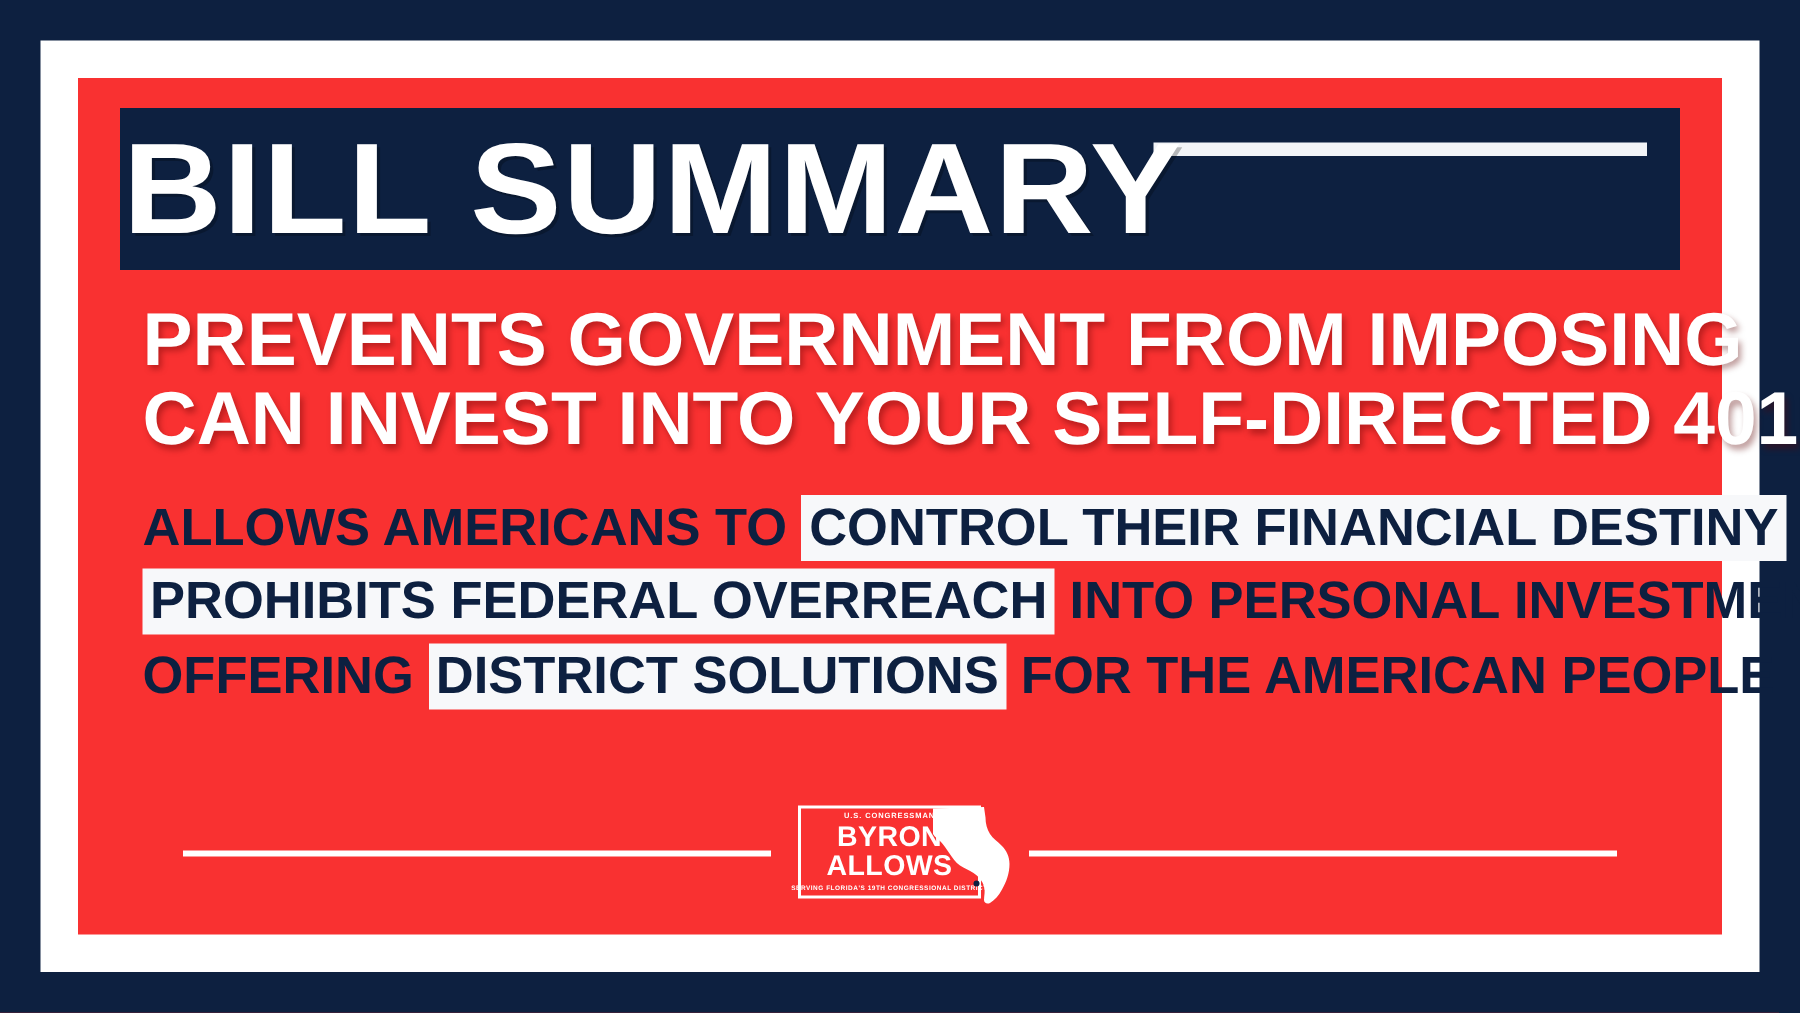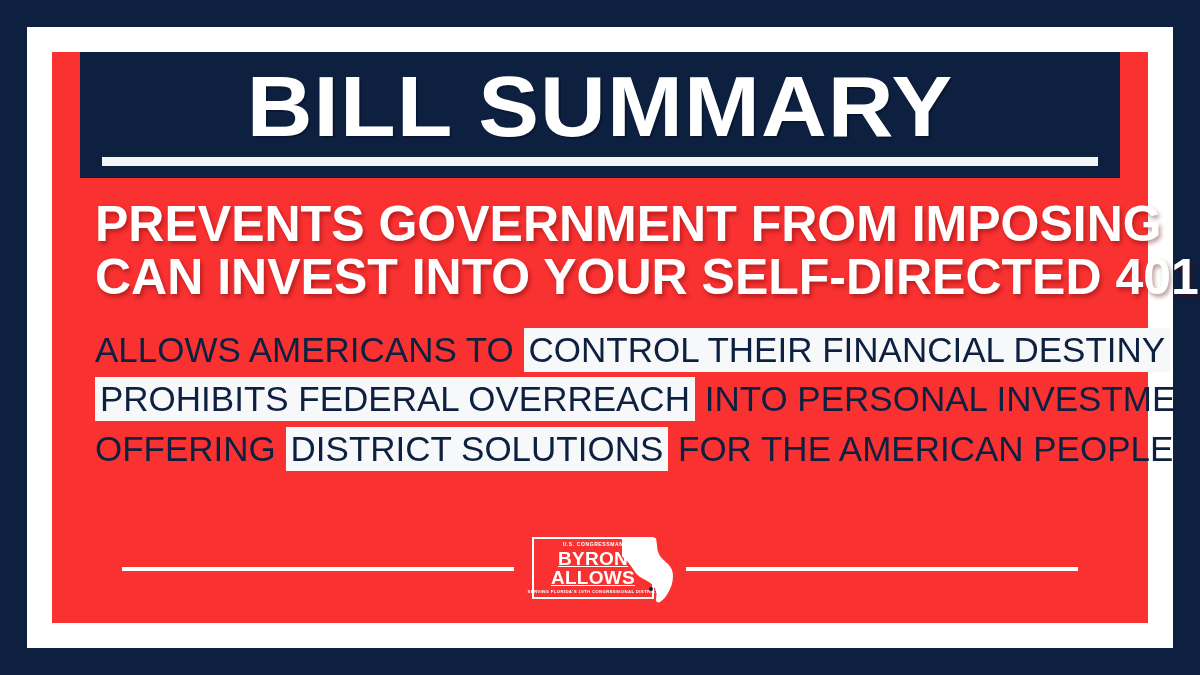--- a/index.html
+++ b/index.html
@@ -36,27 +36,27 @@
     height: 100%;
     background: #f93131;            
     box-sizing: border-box;
     display: flex;
     flex-direction: column;
     align-items: center;
   }
 
   
   #title-banner {
-    margin-top: 0;
+    margin-top: 20px;
     width: 1040px;
     background: #0d2040;
     box-sizing: border-box;
     padding: 14px 22px 12px 22px;
     display: flex;
-    flex-direction: column;
+    flex-direction: row;
     align-items: stretch;
   }
   #title-text {
     font-family: "Liberation Sans Narrow", "Liberation Sans", sans-serif;
     font-weight: bold;
     font-size: 86px;
     line-height: 0.95;
     color: #ffffff;
     letter-spacing: 1px;
     text-align: center;
@@ -91,21 +91,21 @@
   }
 
   
   #bullets {
     margin-top: 20px;
     width: 1010px;
     text-align: center;
   }
   .bullet-line {
     font-family: "Liberation Sans Narrow", "Liberation Sans", sans-serif;
-    font-weight: normal;
+    font-weight: bold;
     font-size: 35px;
     line-height: 1.42;
     color: #0d2040;
     white-space: nowrap;
   }
   .bullet-line .hl {
     background: #f7f8fa;
     padding: 2px 5px 3px 5px;
     box-decoration-break: clone;
     -webkit-box-decoration-break: clone;
@@ -163,21 +163,20 @@
     margin-bottom: 2px;
   }
   .logo-name {
     font-family: "Liberation Sans Narrow", "Liberation Sans", sans-serif;
     font-weight: bold;
     font-size: 19px;
     letter-spacing: 0.3px;
     color: #ffffff;
     line-height: 1.0;
     white-space: nowrap;
-    text-decoration: underline;
   }
   #logo-tagline {
     font-family: "Liberation Sans Narrow", "Liberation Sans", sans-serif;
     font-weight: bold;
     font-size: 4.3px;
     letter-spacing: 0.35px;
     color: #ffffff;
     white-space: nowrap;
     line-height: 1;
     margin-top: 3px;

